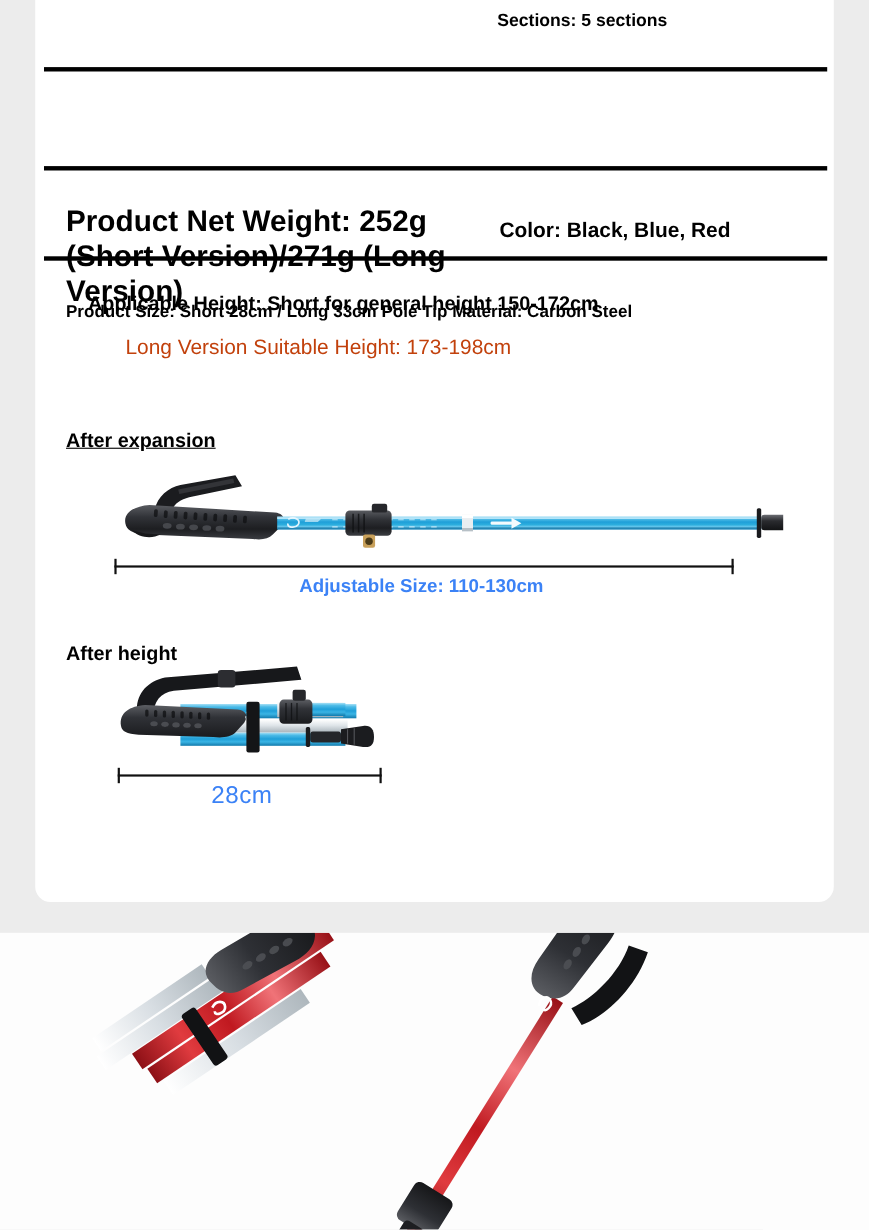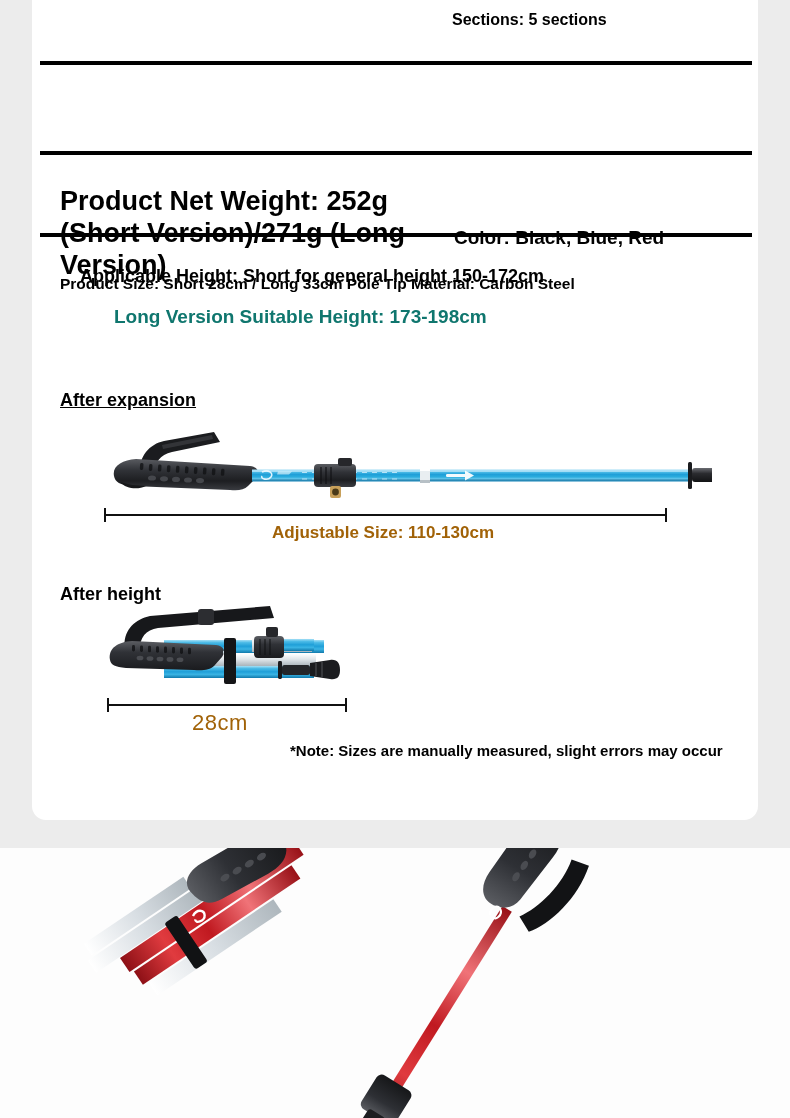--- a/index.html
+++ b/index.html
@@ -77,21 +77,20 @@
     left: 28px;
     top: 111px;
     width: 390px;
     font-size: 27px;
   }
   .row2 .c-right {
     position: absolute;
     left: 422px;
     top: 124px;
     font-size: 19px;
-    margin-top: 28px;
   }
 
   
   .row3 .c-left {
     position: absolute;
     left: 28px;
     top: 200px;
     font-size: 15.5px;
   }
 
@@ -102,22 +101,22 @@
     top: 280px;
     font-size: 18px;
     font-weight: bold;
     color: #000;
   }
   .height-2 {
     position: absolute;
     left: 82px;
     top: 320px;
     font-size: 19px;
-    font-weight: bold;
-    color: #0f766e;
+    font-weight: normal;
+    color: #c2410c;
   }
 
   
   .section-title {
     position: absolute;
     font-size: 18px;
     font-weight: bold;
     color: #000;
   }
   .title-expansion { left: 28px; top: 404px; text-decoration: underline; }
@@ -144,21 +143,21 @@
   }
   .measure .cap.l { left: 0; }
   .measure .cap.r { right: 0; }
 
   .measure-exp { left: 72px; top: 522px; width: 563px; }
   .measure-sto { left: 75px; top: 712px; width: 240px; }
 
   .measure-label {
     position: absolute;
     font-weight: bold;
-    color: #a16207;
+    color: #3b82f6;
   }
   .label-exp { left: 240px; top: 537px; font-size: 17px; }
   .label-sto {
     left: 160px; top: 724px; font-size: 22px;
     font-weight: normal; letter-spacing: .5px;
   }
   .note {
     position: absolute;
     left: 258px;
     top: 756px;
@@ -413,21 +412,20 @@
     </g>
   </svg>
 
   <div class="measure measure-sto">
     <div class="cap l"></div>
     <div class="bar"></div>
     <div class="cap r"></div>
   </div>
   <div class="measure-label label-sto">28cm</div>
 
-  <div class="note">*Note: Sizes are manually measured, slight errors may occur</div>
 </div>
 
 <div class="gray-gap"></div>
 
 <div class="photo-band">
   <svg width="790" height="270" viewBox="0 0 790 270">
     <defs>
       <linearGradient id="redShaft" x1="0" y1="0" x2="1" y2="0">
         <stop offset="0%" stop-color="#8d1016"></stop>
         <stop offset="22%" stop-color="#e03b3f"></stop>

